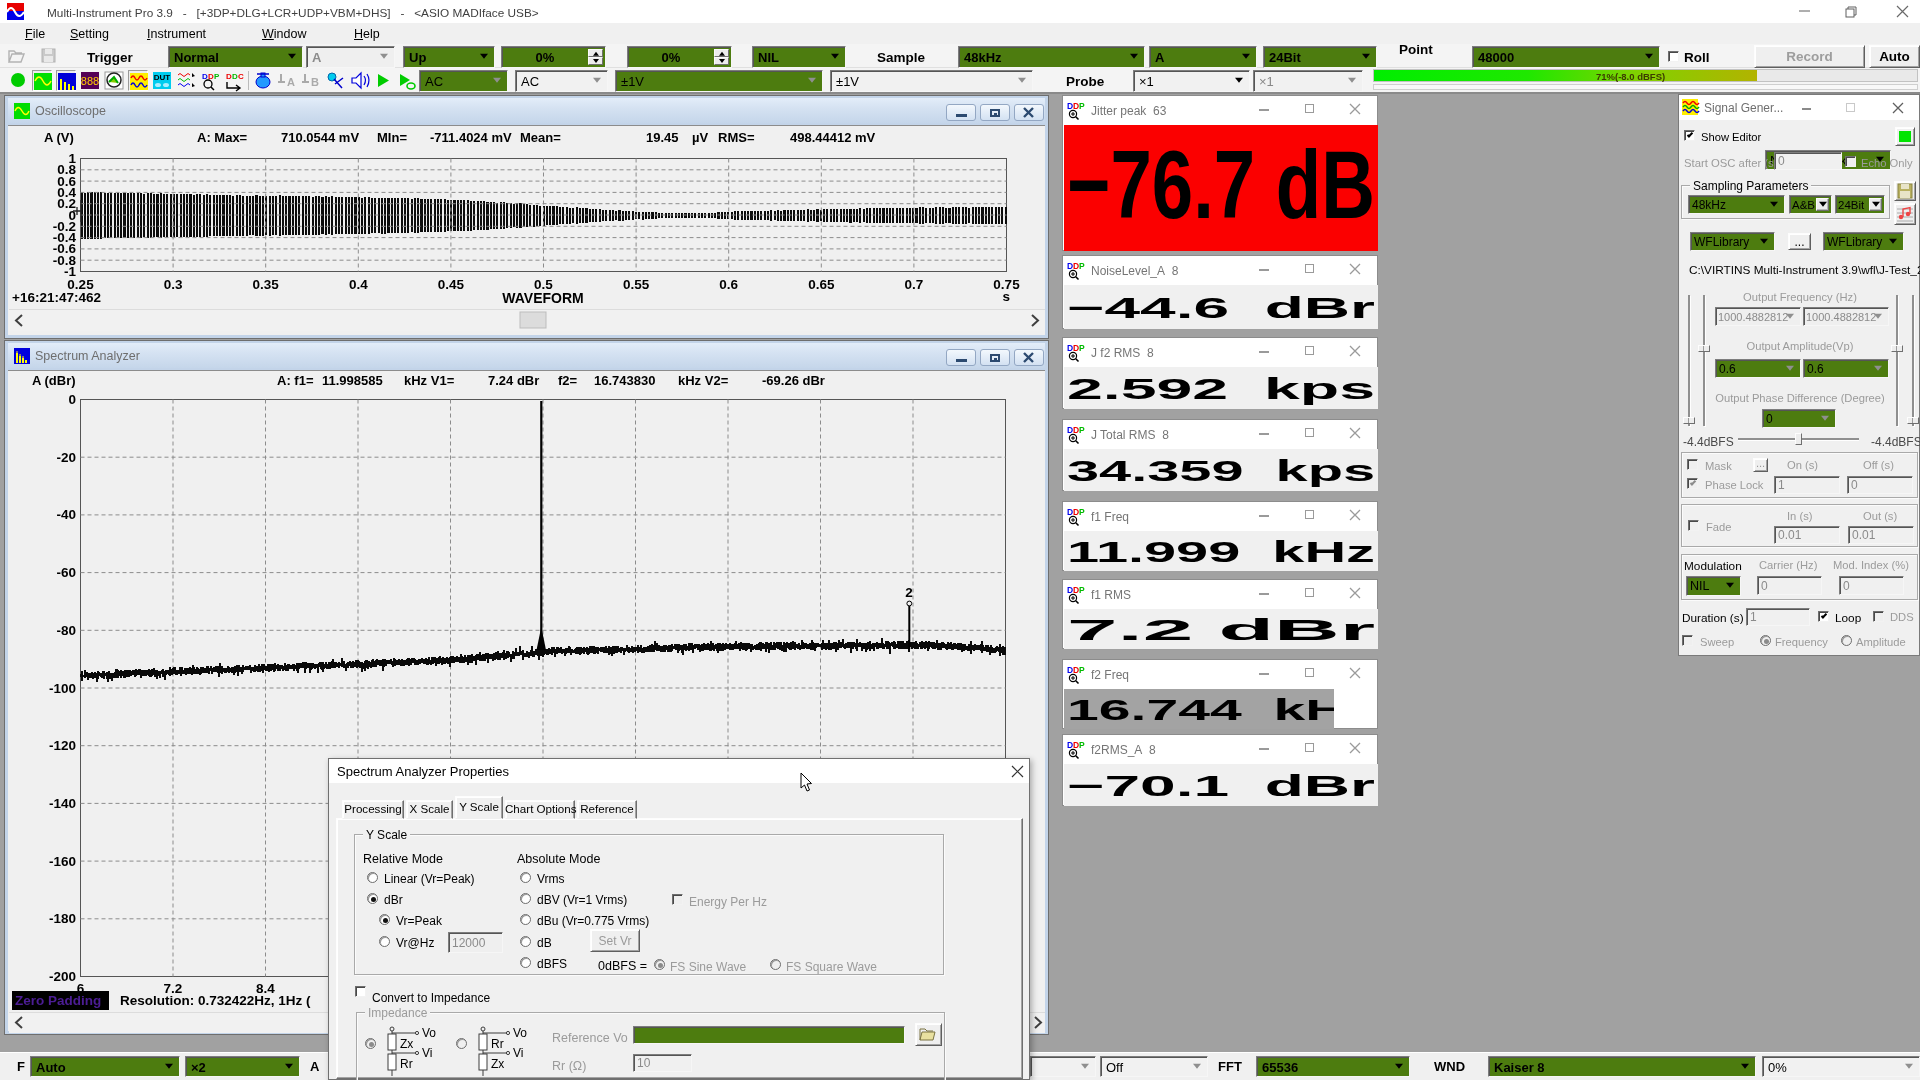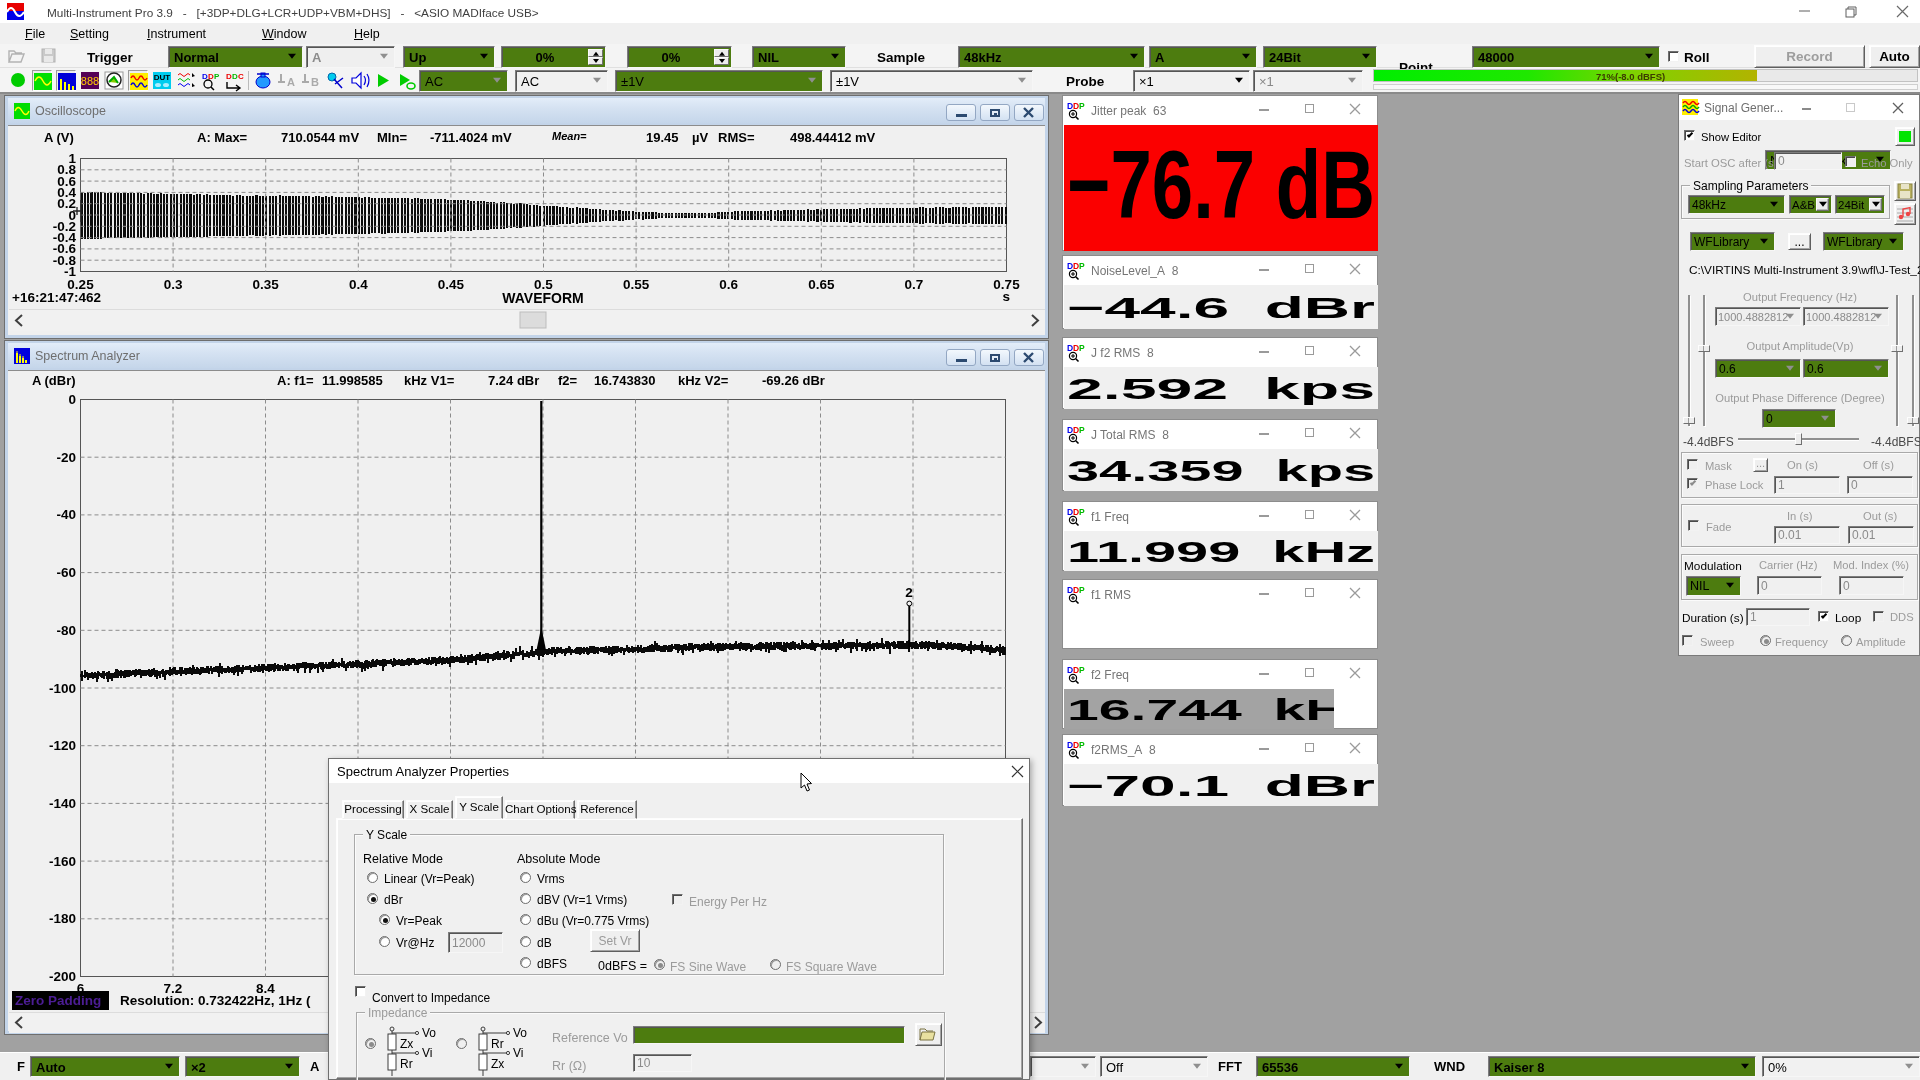--- a/index.html
+++ b/index.html
@@ -116,21 +116,21 @@
     <div class="cbtn">
       <div class="arr"></div>
     </div>
   </div>
 <div class="fld" style="left:1263px;top:46px;width:114px;height:22px;">
     <span style="font-weight:bold;font-size:13px;left:5px;">24Bit</span>
     <div class="cbtn">
       <div class="arr"></div>
     </div>
   </div>
-<div class="lbl" style="left:1399px;top:60px;font-weight:bold;font-size:13.5px;text-align:center;">Point</div>
+<div class="lbl" style="left:1399px;top:42px;font-weight:bold;font-size:13.5px;text-align:center;">Point</div>
 <div class="fld" style="left:1472px;top:46px;width:188px;height:22px;">
     <span style="font-weight:bold;font-size:13px;left:5px;">48000</span>
     <div class="cbtn">
       <div class="arr"></div>
     </div>
   </div>
 <div class="ck" style="left:1668px;top:51px;"></div>
 <div class="lbl" style="left:1684px;top:50px;font-weight:bold;font-size:13.5px;">Roll</div>
 <div class="btn" style="left:1754px;top:45px;width:111px;height:23px;">
     <span style="position:absolute;left:0;right:0;top:3px;color:#9d9d9d;font-weight:bold;font-size:13.5px;">Record</span>
@@ -337,21 +337,21 @@
         <path d="M9,3 l9,9 M18,3 l-9,9" stroke="#2c4a70" stroke-width="2.4"></path>
       </svg>
     </div>
     <div class="ab" style="left:3px;top:29px;width:1037px;height:661px;background:#f0f0f0;border-top:1px solid #8c8c8c;"></div>
   </div>
 <div class="ab b" style="left:44px;top:130px;font-size:13px;white-space:nowrap;">A (V)</div>
 <div class="ab b" style="left:197px;top:130px;font-size:13px;white-space:nowrap;">A: Max=</div>
 <div class="ab b" style="left:281px;top:130px;font-size:13px;white-space:nowrap;">710.0544 mV</div>
 <div class="ab b" style="left:377px;top:130px;font-size:13px;white-space:nowrap;">MIn=</div>
 <div class="ab b" style="left:430px;top:130px;font-size:13px;white-space:nowrap;">-711.4024 mV</div>
-<div class="ab b" style="left:552px;top:130px;font-size:11px;white-space:nowrap;font-style:italic;">Mean=</div>
+<div class="ab b" style="left:520px;top:130px;font-size:13px;white-space:nowrap;">Mean=</div>
 <div class="ab b" style="left:646px;top:130px;font-size:13px;white-space:nowrap;">19.45</div>
 <div class="ab b" style="left:692px;top:130px;font-size:13px;white-space:nowrap;">µV</div>
 <div class="ab b" style="left:718px;top:130px;font-size:13px;white-space:nowrap;">RMS=</div>
 <div class="ab b" style="left:790px;top:130px;font-size:13px;white-space:nowrap;">498.44412 mV</div>
 <div class="ab b" style="left:32px;top:373px;font-size:13px;white-space:nowrap;">A (dBr)</div>
 <div class="ab b" style="left:277px;top:373px;font-size:13px;white-space:nowrap;">A: f1=</div>
 <div class="ab b" style="left:322px;top:373px;font-size:13px;white-space:nowrap;">11.998585</div>
 <div class="ab b" style="left:404px;top:373px;font-size:13px;white-space:nowrap;">kHz V1=</div>
 <div class="ab b" style="left:488px;top:373px;font-size:13px;white-space:nowrap;">7.24 dBr</div>
 <div class="ab b" style="left:558px;top:373px;font-size:13px;white-space:nowrap;">f2=</div>
@@ -592,20 +592,25 @@
 <path d="M6,11 v4 M4,13 h4" stroke="#000" stroke-width="1"></path>
 <line x1="8.8" y1="15.8" x2="11.5" y2="18.5" stroke="#000" stroke-width="1.6"></line>
 </svg>
     </div>
     <div class="wtit" style="left:28px;top:8px;color:#757575;">f1 RMS</div>
     <div class="ab" style="left:196px;top:13px;width:10px;height:1.5px;background:#9a9a9a;"></div>
     <div class="ab" style="left:242px;top:8px;width:9px;height:9px;border:1.3px solid #9a9a9a;"></div>
     <svg class="ab" style="left:286px;top:7px;" width="12" height="12" viewBox="0 0 12 12">
       <path d="M1,1 l10,10 M11,1 l-10,10" stroke="#9a9a9a" stroke-width="1.3"></path>
     </svg>
+    <div class="ab" style="left:1px;top:29px;width:314px;height:40px;background:#f0f0f0;overflow:hidden;">
+      <svg style="left:0;top:0;" width="314" height="40" viewBox="0 0 314 40">
+        <text x="3" y="30.8" textLength="308" lengthAdjust="spacingAndGlyphs" font-family="Liberation Serif" font-weight="bold" font-size="29.6" xml:space="preserve">7.2&nbsp;dBr</text>
+      </svg>
+    </div>
   </div>
 <div class="ab" style="left:1062px;top:659px;width:316px;height:70px;background:#fff;border:1px solid #8c8c8c;">
     <div class="ab" style="left:4px;top:5px;width:18px;height:19px;">
       <svg width="18" height="19" viewBox="0 0 18 19">
 <text x="0" y="8" font-size="8.5" font-weight="bold" fill="#0000ee" font-family="Liberation Sans">D</text>
 <text x="6" y="8" font-size="8.5" font-weight="bold" fill="#ee0000" font-family="Liberation Sans">D</text>
 <text x="12" y="8" font-size="8.5" font-weight="bold" fill="#00bb00" font-family="Liberation Sans">P</text>
 <circle cx="6" cy="13" r="3.6" fill="none" stroke="#000" stroke-width="1.2"></circle>
 <path d="M6,11 v4 M4,13 h4" stroke="#000" stroke-width="1"></path>
 <line x1="8.8" y1="15.8" x2="11.5" y2="18.5" stroke="#000" stroke-width="1.6"></line>

